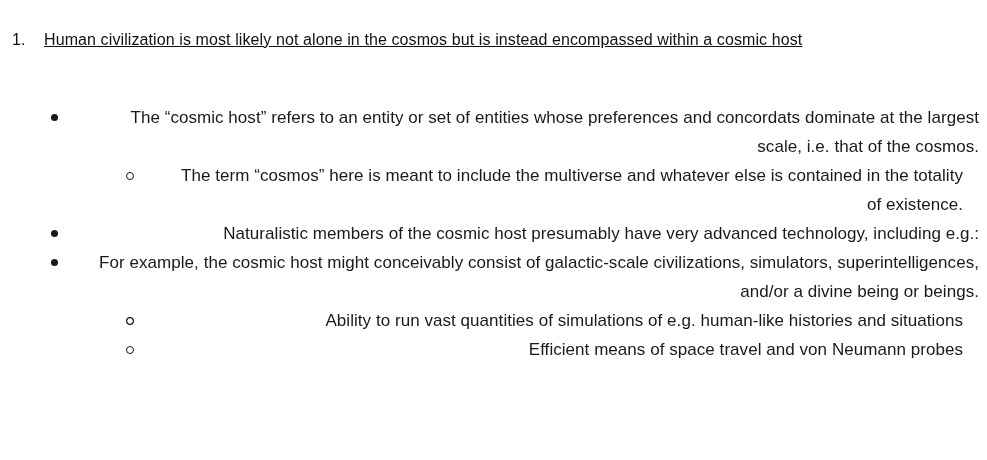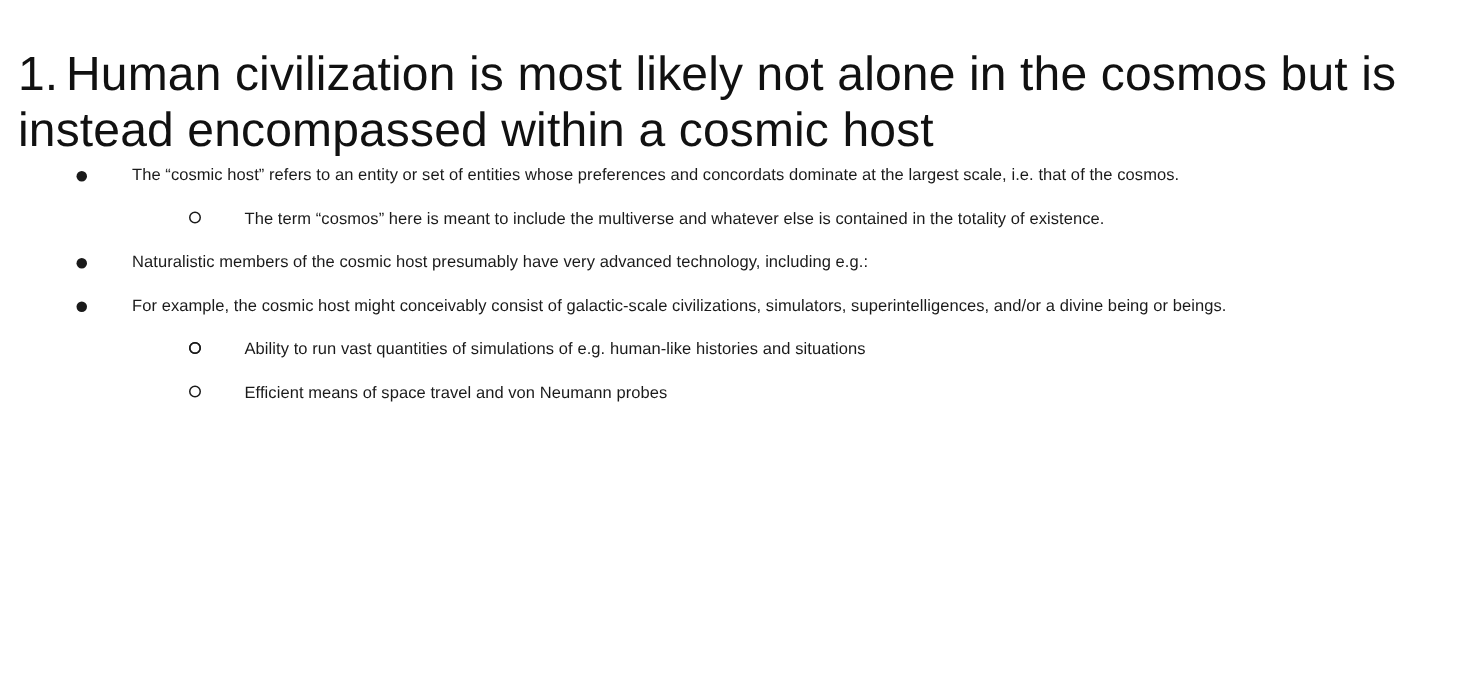--- a/index.html
+++ b/index.html
@@ -23,49 +23,51 @@
     background: #ffffff;
     box-sizing: border-box;
   }
 
   
   .heading {
     position: absolute;
     left: 12px;
     top: 10px;
     width: 950px;
-    font-size: 32px;
+    font-size: 16px;
     line-height: 37px;
     font-weight: 400;
     color: #111111;
     letter-spacing: 0.1px;
     display: block;
+    text-decoration: underline;
   }
   .heading .num {
     display: inline-block;
     width: 32px;
   }
   .heading .htext {
     display: inline;
   }
 
   
   .list {
     position: absolute;
     left: 0;
     top: 103px;
     width: 987px;
   }
 
   .li {
     position: relative;
-    font-size: 11px;
+    font-size: 17px;
     line-height: 29px;
     color: #1a1a1a;
     letter-spacing: 0.05px;
+    text-align: right;
   }
 
   
   .li.lvl1 {
     padding-left: 88px;
     padding-right: 8px;
   }
   .li.lvl1 > .marker {
     position: absolute;
     left: 51px;
@@ -83,21 +85,21 @@
     border-radius: 50%;
     background: #1a1a1a;
     vertical-align: middle;
     position: relative;
     top: -1px;
   }
 
   
   .li.lvl2 {
     padding-left: 163px;
-    padding-right: 8px;
+    padding-right: 24px;
   }
   .li.lvl2 > .marker {
     position: absolute;
     left: 126px;
     top: 0;
     width: 14px;
     line-height: 29px;
     text-align: left;
   }
   .li.lvl2 > .marker .ring {

